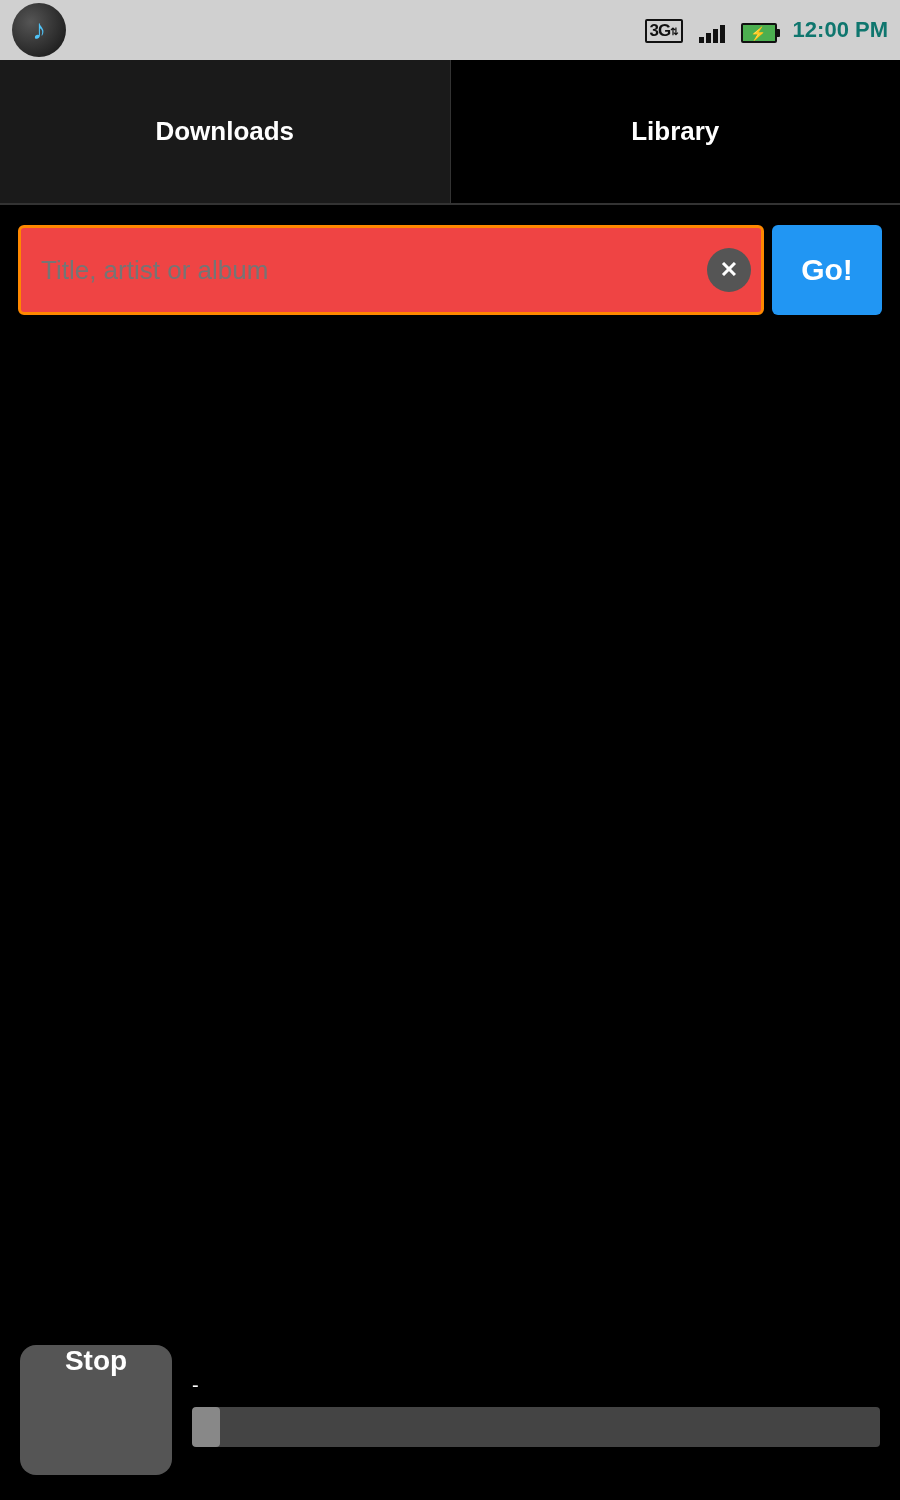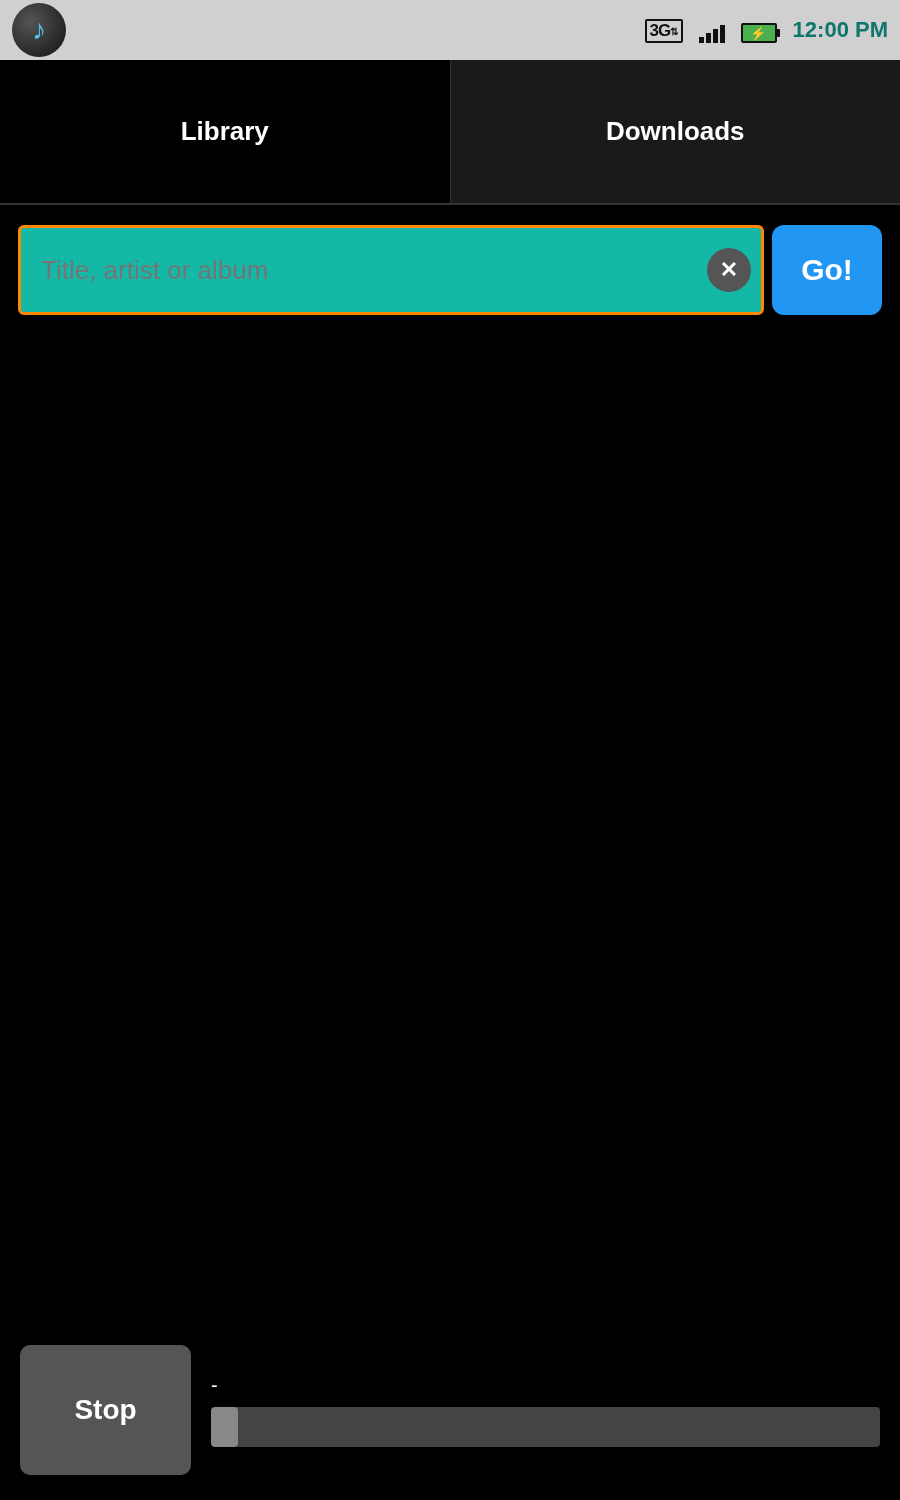--- a/index.html
+++ b/index.html
@@ -148,21 +148,21 @@
       background: #000;
       display: flex;
       align-items: center;
       gap: 0;
     }
 
     #search-input-wrapper {
       flex: 1;
       display: flex;
       align-items: center;
-      background: #14b8a6;
+      background: #ef4444;
       border: 3px solid #ff8800;
       border-radius: 6px;
       padding: 0 10px;
       height: 90px;
     }
 
     #search-input {
       flex: 1;
       border: none;
       outline: none;
@@ -189,21 +189,21 @@
       color: #fff;
       font-size: 22px;
       font-weight: bold;
     }
 
     #go-button {
       width: 110px;
       height: 90px;
       background: #2196f3;
       border: none;
-      border-radius: 12px;
+      border-radius: 6px;
       cursor: pointer;
       margin-left: 8px;
       display: flex;
       align-items: center;
       justify-content: center;
       color: #fff;
       font-size: 30px;
       font-weight: bold;
     }
 
@@ -223,28 +223,27 @@
       width: 100%;
       height: 180px;
       background: #000;
       display: flex;
       align-items: center;
       padding: 20px 20px;
       gap: 20px;
     }
 
     #stop-button {
-      width: 171px;
+      width: 152px;
       height: 130px;
       background: #555;
       border: none;
-      border-radius: 10px;
+      border-radius: 16px;
       cursor: pointer;
       display: flex;
-      align-items: center;
       justify-content: center;
       color: #fff;
       font-size: 28px;
       font-weight: bold;
       flex-shrink: 0;
     }
 
     #progress-area {
       flex: 1;
       display: flex;
@@ -319,25 +318,25 @@
 
     <div class="battery-icon">
       <span class="battery-lightning">⚡</span>
     </div>
 
     <div id="time-display">12:00 PM</div>
   </div>
 </div>
 
 <div id="tab-bar">
+  <div class="tab tab-downloads">
+    <span>Downloads</span>
+  </div>
   <div class="tab tab-library">
     <span>Library</span>
-  </div>
-  <div class="tab tab-downloads">
-    <span>Downloads</span>
   </div>
 </div>
 
 <div id="search-area">
   <div id="search-input-wrapper">
     <input type="text" id="search-input" placeholder="Title, artist or album" style="">
     <button id="clear-button">
       <span>✕</span>
     </button>
   </div>

